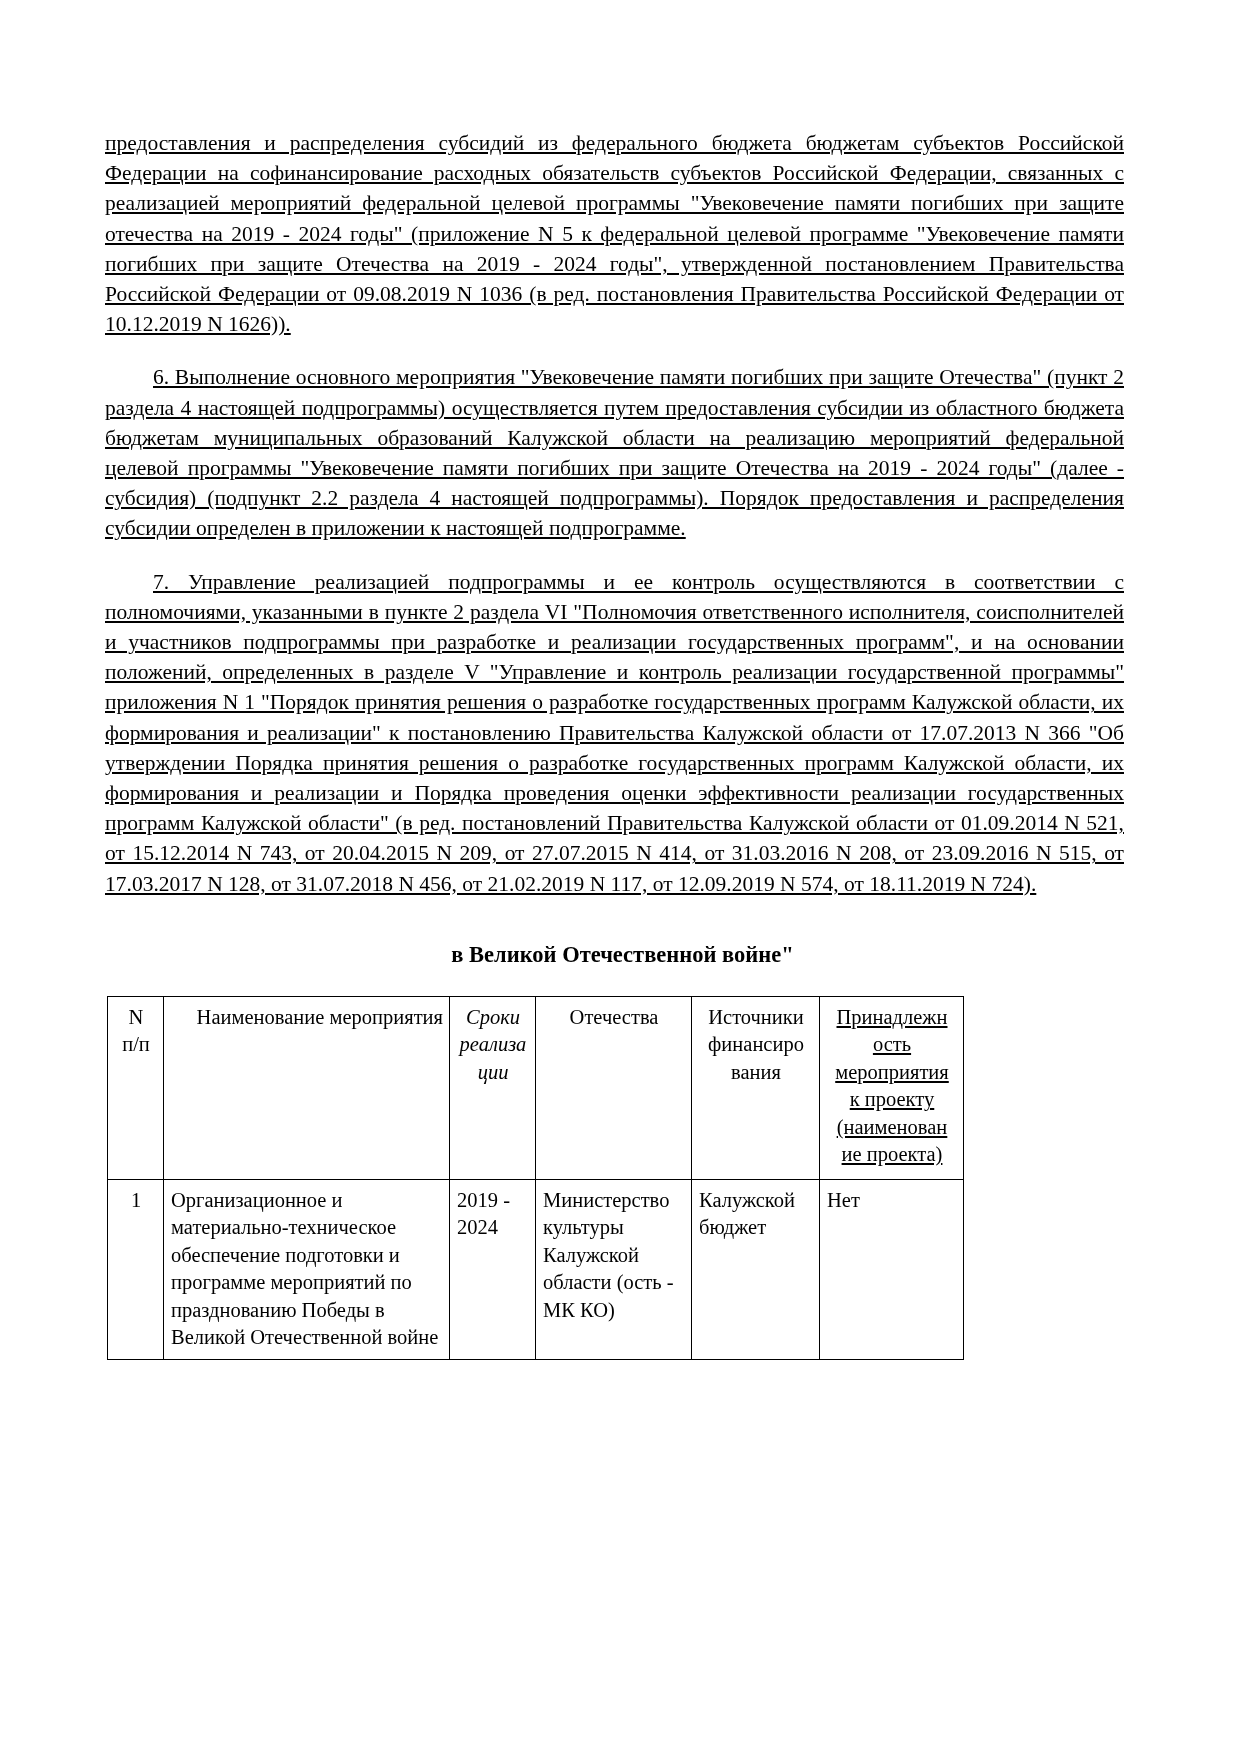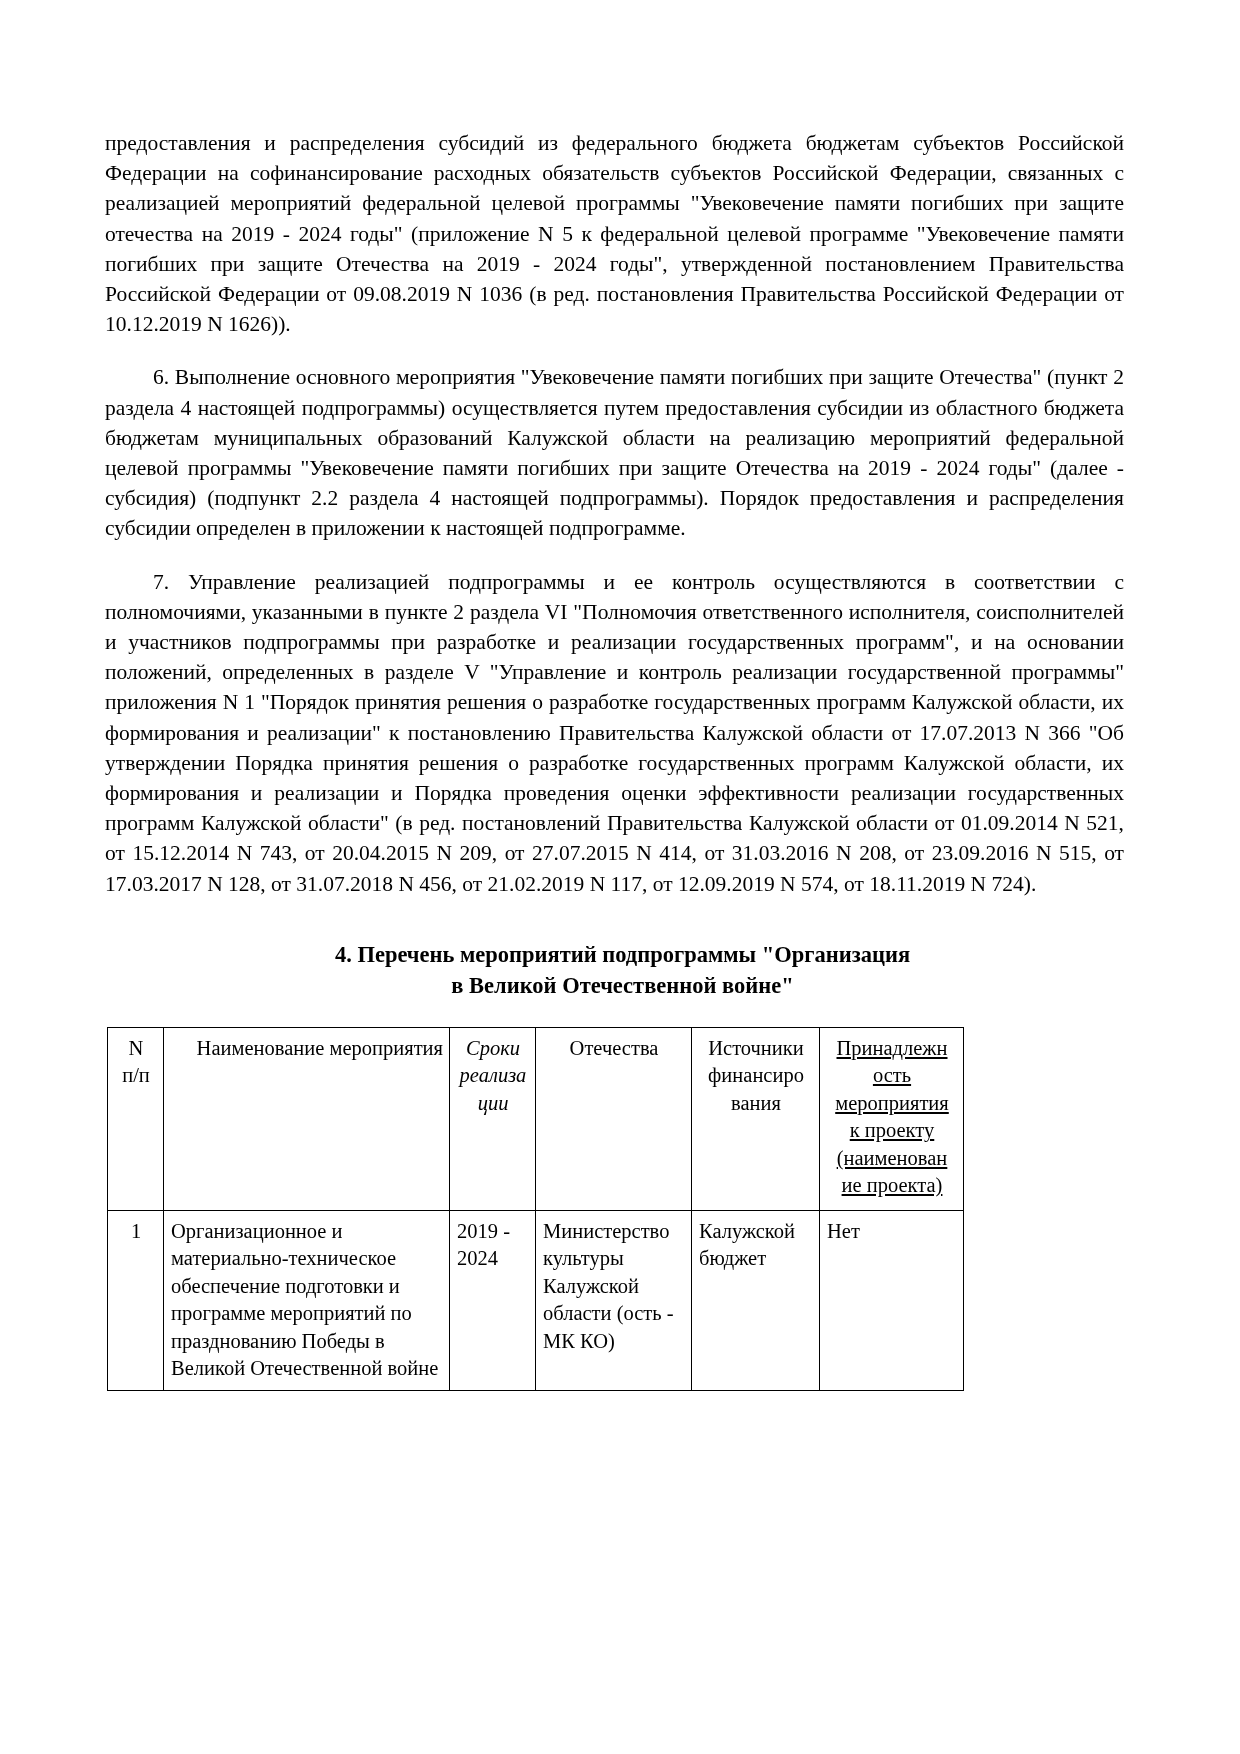--- a/index.html
+++ b/index.html
@@ -22,20 +22,21 @@
     padding: 128px 100px 0 105px;
     overflow: hidden;
   }
   .body-text {
     font-size: 21.5px;
     line-height: 30.2px;
     text-align: justify;
     text-justify: inter-word;
     margin: 0 16px 23px 0;
     hyphens: none;
+    text-decoration: underline;
   }
   .body-text.indent {
     text-indent: 48px;
   }
   .heading-block {
     margin: 40px 0 26px 0;
     text-align: center;
     font-weight: bold;
     font-size: 22.5px;
     line-height: 31px;
@@ -77,21 +78,20 @@
 
 <div class="page">
 
   <p class="body-text">предоставления и распределения субсидий из федерального бюджета бюджетам субъектов Российской Федерации на софинансирование расходных обязательств субъектов Российской Федерации, связанных с реализацией мероприятий федеральной целевой программы "Увековечение памяти погибших при защите отечества на 2019 - 2024 годы" (приложение N 5 к федеральной целевой программе "Увековечение памяти погибших при защите Отечества на 2019 - 2024 годы", утвержденной постановлением Правительства Российской Федерации от 09.08.2019 N 1036 (в ред. постановления Правительства Российской Федерации от 10.12.2019 N 1626)).</p>
 
   <p class="body-text indent">6. Выполнение основного мероприятия "Увековечение памяти погибших при защите Отечества" (пункт 2 раздела 4 настоящей подпрограммы) осуществляется путем предоставления субсидии из областного бюджета бюджетам муниципальных образований Калужской области на реализацию мероприятий федеральной целевой программы "Увековечение памяти погибших при защите Отечества на 2019 - 2024 годы" (далее - субсидия) (подпункт 2.2 раздела 4 настоящей подпрограммы). Порядок предоставления и распределения субсидии определен в приложении к настоящей подпрограмме.</p>
 
   <p class="body-text indent">7. Управление реализацией подпрограммы и ее контроль осуществляются в соответствии с полномочиями, указанными в пункте 2 раздела VI "Полномочия ответственного исполнителя, соисполнителей и участников подпрограммы при разработке и реализации государственных программ", и на основании положений, определенных в разделе V "Управление и контроль реализации государственной программы" приложения N 1 "Порядок принятия решения о разработке государственных программ Калужской области, их формирования и реализации" к постановлению Правительства Калужской области от 17.07.2013 N 366 "Об утверждении Порядка принятия решения о разработке государственных программ Калужской области, их формирования и реализации и Порядка проведения оценки эффективности реализации государственных программ Калужской области" (в ред. постановлений Правительства Калужской области от 01.09.2014 N 521, от 15.12.2014 N 743, от 20.04.2015 N 209, от 27.07.2015 N 414, от 31.03.2016 N 208, от 23.09.2016 N 515, от 17.03.2017 N 128, от 31.07.2018 N 456, от 21.02.2019 N 117, от 12.09.2019 N 574, от 18.11.2019 N 724).</p>
 
   <div class="heading-block">
-    <span class="hline">4. Перечень мероприятий подпрограммы "Организация</span>
     <span class="hline">в Великой Отечественной войне"</span>
   </div>
 
   <table class="mainTable">
     <colgroup>
       <col class="col-n">
         <col class="col-name">
         <col class="col-term">
       <col class="col-part">
         <col class="col-src">

